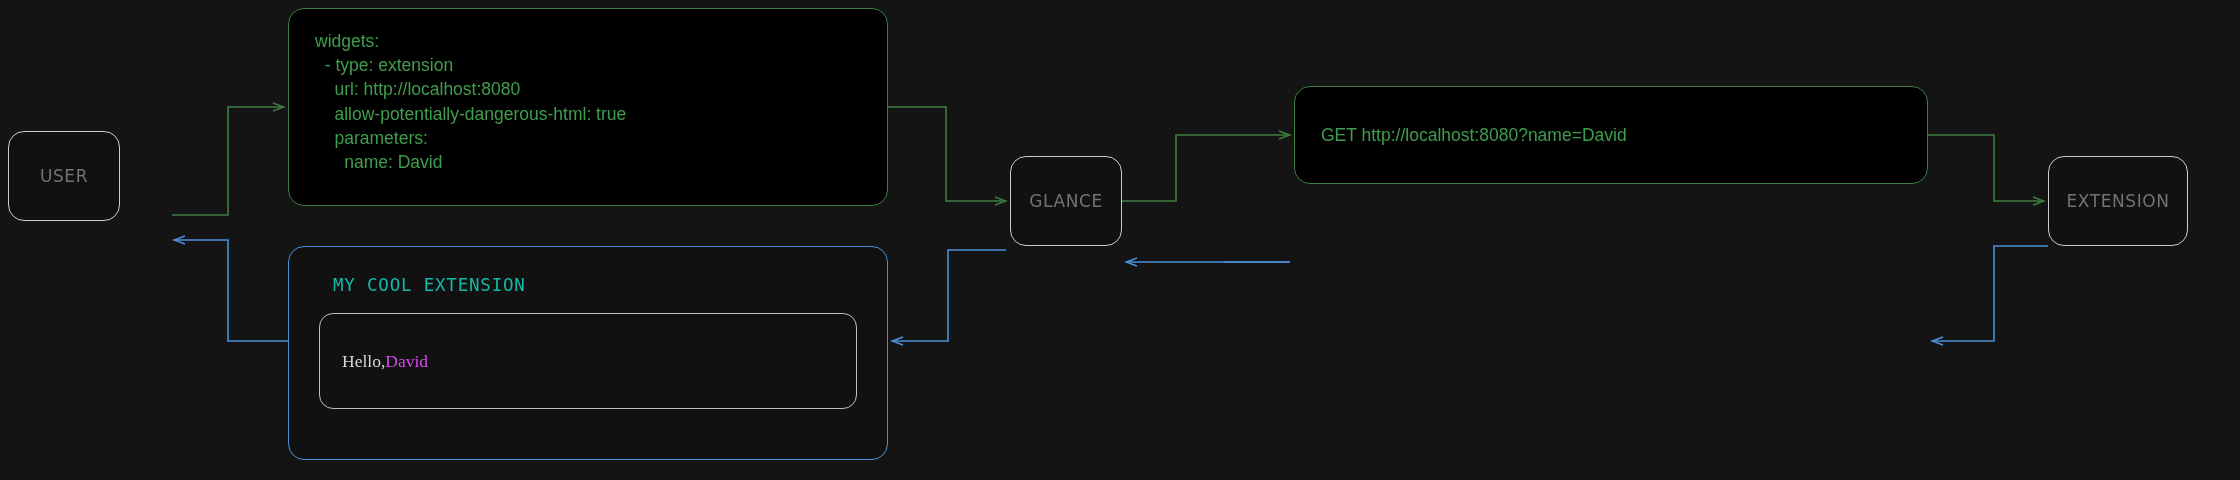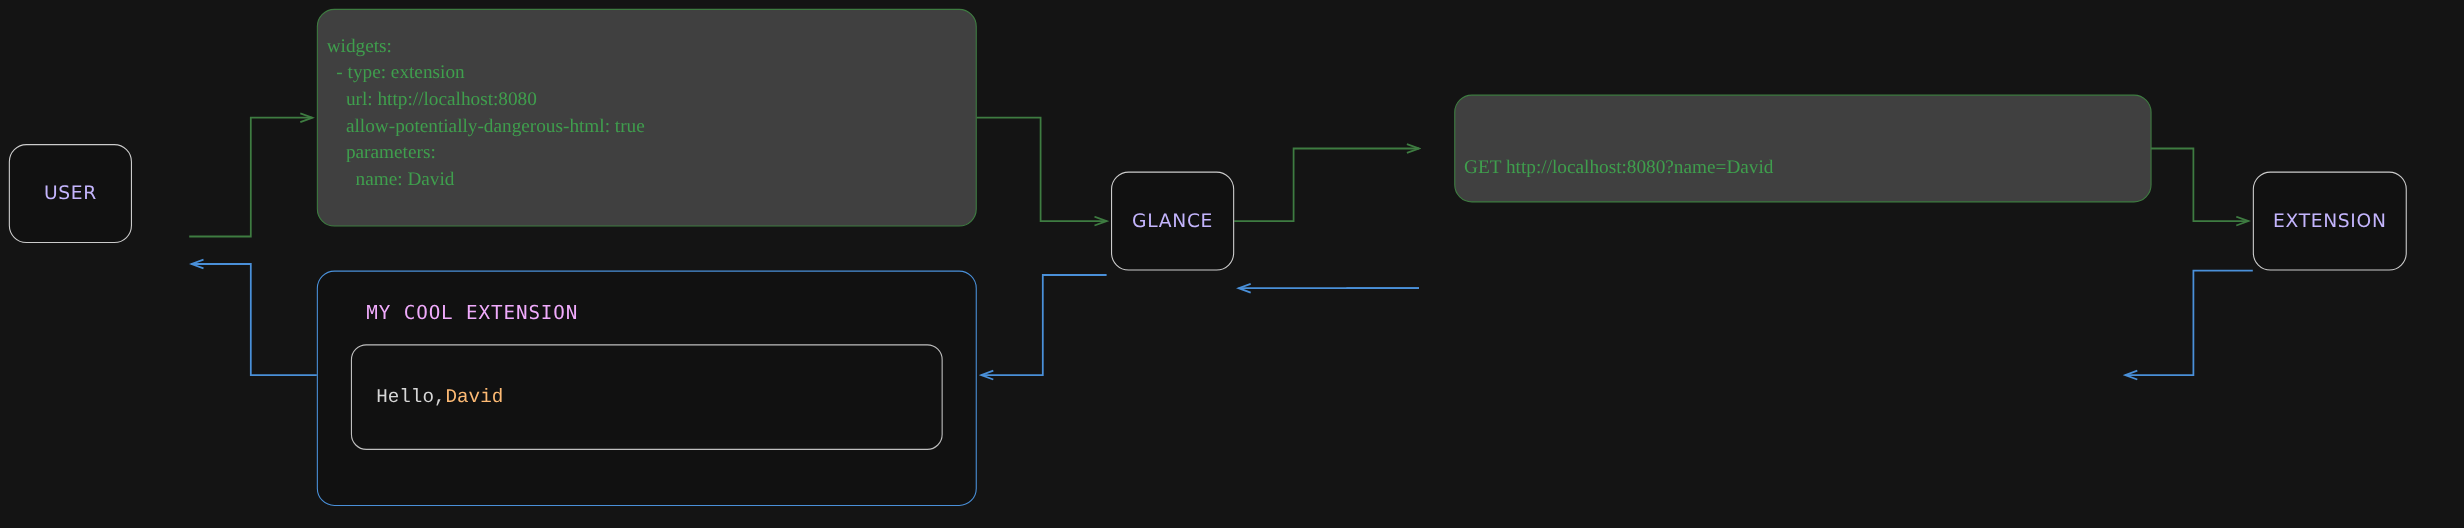--- a/index.html
+++ b/index.html
@@ -27,80 +27,80 @@
   
   .node {
     position: absolute;
     box-sizing: border-box;
     display: flex;
     align-items: center;
     justify-content: center;
     border: 1.6px solid #cccccc;
     border-radius: 16px;
     background: #111111;
-    color: #c4b5fd;
+    color: #737373;
     font-family: "DejaVu Sans", "Liberation Sans", sans-serif;
     font-size: 17px;
     letter-spacing: 0.6px;
     white-space: nowrap;
   }
   #node-user     { left: 8px;    top: 131px; width: 112px; height: 90px; }
   #node-glance   { left: 1010px; top: 156px; width: 112px; height: 90px; }
   #node-extension{ left: 2048px; top: 156px; width: 140px; height: 90px; }
 
   
   .codebox {
     position: absolute;
     box-sizing: border-box;
     border-radius: 16px;
-    background: #404040;
-    padding: 20px 8px;
-    font-family: Liberation Serif, serif;
+    background: #000000;
+    padding: 20px 26px;
+    font-family: Liberation Sans, sans-serif;
     font-size: 17.5px;
     line-height: 24.2px;
     white-space: pre;
   }
   .codebox.green { border: 1.6px solid #3e7c41; color: #3f9e4d; }
   .codebox.blue  { border: 1.6px solid #4a90d9; color: #4d9de8; }
 
   #box-yaml     { left: 288px;  top: 8px;   width: 600px;  height: 198px; }
-  #box-get      { left: 1294px; top: 86px;  width: 634px;  height: 98px;  display:flex; align-items:flex-end;margin-left:28px; }
+  #box-get      { left: 1294px; top: 86px;  width: 634px;  height: 98px;  display:flex; align-items:center; }
   #box-response { left: 1294px; top: 246px; width: 634px;  height: 212px; }
 
   #box-render {
     position: absolute;
     box-sizing: border-box;
     left: 288px; top: 246px;
     width: 600px; height: 214px;
     border: 1.6px solid #4a90d9;
     border-radius: 16px;
     background: #111111;
     padding: 28px 30px 0 30px;
   }
   #widget-title {
-    color: #f0abfc;
+    color: #14b8a6;
     font-family: "DejaVu Sans Mono", "Liberation Mono", monospace;
     font-size: 17.5px;
     letter-spacing: 0.8px;
     margin: 0 0 18px 14px;
   }
   #widget-body {
     box-sizing: border-box;
     border: 1.4px solid #bfbfbf;
     border-radius: 14px;
     background: #111111;
     height: 96px;
     display: flex;
     align-items: center;
     padding-left: 22px;
     color: #d6d6d6;
-    font-family: Liberation Mono, monospace;
+    font-family: Liberation Serif, serif;
     font-size: 17.5px;
   }
-  .accent { color: #fdba74; }
+  .accent { color: #d946ef; }
 </style>
 </head>
 <body>
 
 <div id="stage">
 
   <svg id="edges" viewBox="0 0 2240 480" xmlns="http://www.w3.org/2000/svg">
     <defs>
       <marker id="arrow-green" markerWidth="14" markerHeight="14" refX="12" refY="5" orient="auto" markerUnits="userSpaceOnUse">
         <path d="M1,1 L12,5 L1,9" fill="none" stroke="#3e7c41" stroke-width="1.6"></path>

